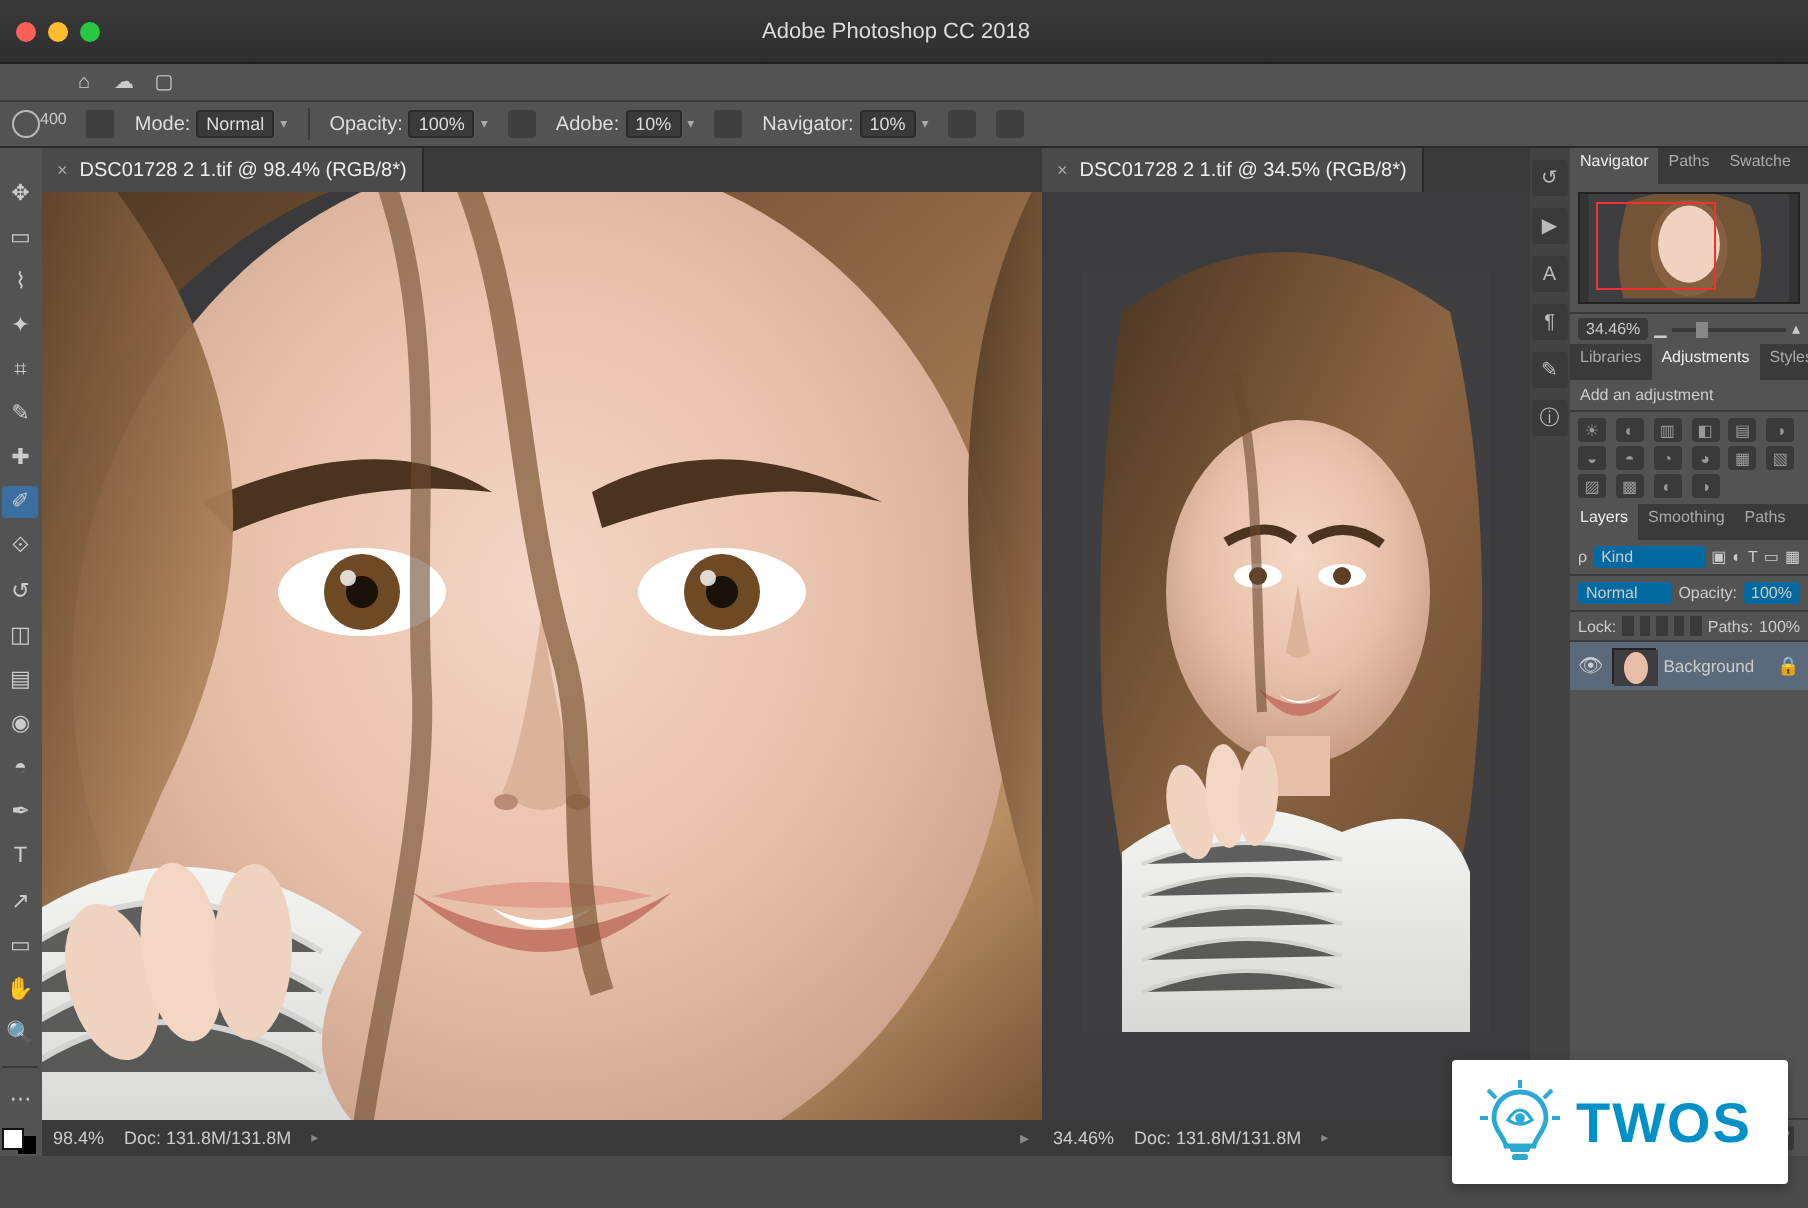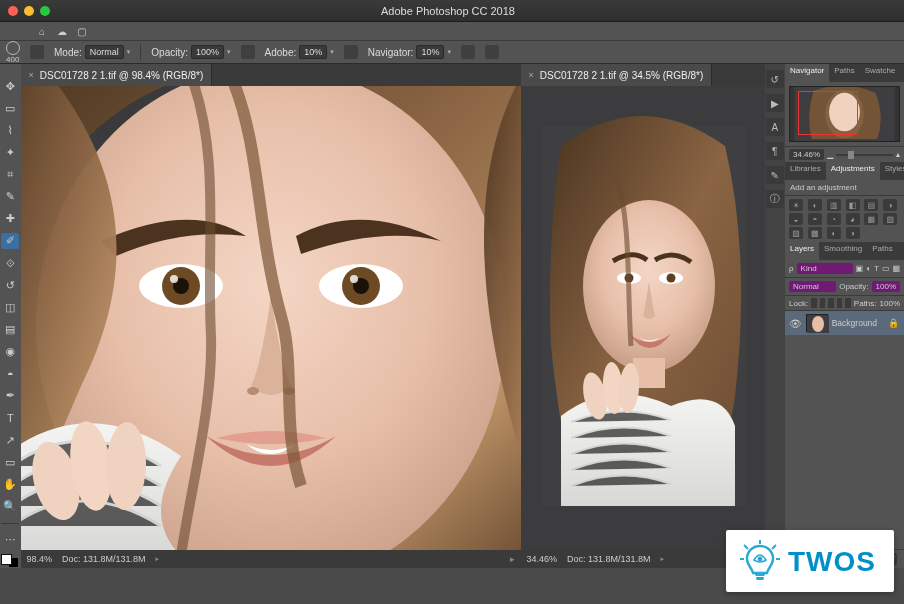--- a/index.html
+++ b/index.html
@@ -1,25 +1,25 @@
 <!DOCTYPE html>
 <html><head>
 <meta charset="utf-8">
 <style>
   * { margin:0; padding:0; box-sizing:border-box; font-family: Helvetica, Arial, sans-serif; }
   body { width:904px; height:604px; background:#4a4a4a; overflow:hidden; position:relative; }
-  .titlebar { height:22px; background:linear-gradient(#3a3a3a,#2e2e2e); display:flex; align-items:center; padding:0 8px; color:#ccc; font-size:11px; border-bottom:1px solid #1e1e1e;}
+  .titlebar { height:32px; background:linear-gradient(#3a3a3a,#2e2e2e); display:flex; align-items:center; padding:0 8px; color:#ccc; font-size:11px; border-bottom:1px solid #1e1e1e;}
   .traffic { display:flex; gap:6px; }
   .tl { width:10px; height:10px; border-radius:50%; }
   .tl.red{background:#ff5f57;} .tl.yellow{background:#febc2e;} .tl.green{background:#28c840;}
   .title-text{ flex:1; text-align:center; font-size:11px; color:#ddd;}
   .menubar { height:18px; background:#535353; display:flex; align-items:center; padding-left:35px; gap:6px;}
   .menubar .icon{ width:14px; height:14px; display:inline-flex; align-items:center; justify-content:center; color:#ccc; font-size:10px;}
   .opts { height:24px; background:#535353; display:flex; align-items:center; padding:0 6px; gap:10px; color:#ddd; font-size:10px; border-top:1px solid #3a3a3a; border-bottom:1px solid #2a2a2a;}
-  .opts .brush { display:flex; flex-direction:column; align-items:flex-start; font-size:8px; color:#ccc;}
+  .opts .brush { display:flex; flex-direction:row; align-items:flex-start; font-size:8px; color:#ccc;}
   .opts .brush .circ{ width:14px;height:14px;border:1px solid #bbb;border-radius:50%;}
   .opts .field{ display:flex; align-items:center; gap:3px;}
   .opts .dd { background:#3a3a3a; border:1px solid #2a2a2a; padding:1px 4px; font-size:9px; border-radius:2px;}
   .opts .chev{ font-size:7px; color:#aaa;}
   .opts .sep{ width:1px; height:16px; background:#3a3a3a;}
   .opts .obicon{ width:14px;height:14px; background:#3f3f3f; border-radius:2px;}
   .workspace { display:flex; height:504px; }
   .toolbox { width:24px; background:#535353; display:flex; flex-direction:column; align-items:center; padding-top:14px; gap:6px;}
   .tool { width:18px; height:18px; display:flex; align-items:center; justify-content:center; color:#ccc; font-size:11px; border-radius:2px;}
   .tool.sel{ background:#3a6fa0;}
@@ -51,21 +51,21 @@
   .nav-thumb{ height:56px; background:#333; margin:4px; position:relative; overflow:hidden; border:1px solid #222;}
   .nav-thumb .box{ position:absolute; border:1px solid #e33; top:4px; left:8px; width:60px; height:44px;}
   .nav-ctrl{ display:flex; align-items:center; gap:3px; padding:2px 4px; border-top:1px solid #3a3a3a;}
   .nav-ctrl .zv{ background:#3a3a3a; padding:1px 4px; border-radius:2px; font-size:8px;}
   .nav-ctrl .slider{ flex:1; height:2px; background:#3a3a3a; position:relative;}
   .nav-ctrl .slider .knob{ position:absolute; left:20%; top:-3px; width:6px;height:8px; background:#888;}
   .adj-lbl{ padding:3px 5px; font-size:8px; border-bottom:1px solid #3a3a3a;}
   .adj-grid{ display:grid; grid-template-columns:repeat(6,1fr); gap:2px; padding:3px 4px;}
   .adj-grid .a{ width:14px;height:12px; background:#3a3a3a; border-radius:2px; display:flex;align-items:center;justify-content:center;font-size:8px;color:#999;}
   .lay-ctl{ display:flex; align-items:center; gap:3px; padding:3px 4px; font-size:8px; border-bottom:1px solid #3a3a3a;}
-  .lay-ctl .dd{ background:#701a75; padding:1px 4px; border-radius:2px; flex:1;}
+  .lay-ctl .dd{ background:#0369a1; padding:1px 4px; border-radius:2px; flex:1;}
   .lock-row{ display:flex; align-items:center; gap:3px; padding:2px 4px; font-size:8px; border-bottom:1px solid #3a3a3a;}
   .lock-row .li{ width:10px;height:10px; background:#3a3a3a;}
   .layer-row{ display:flex; align-items:center; gap:4px; padding:3px 4px; background:#5a6a7a;}
   .layer-row .eye{ font-size:10px;}
   .layer-row .th{ width:22px; height:18px; background:#333; border:1px solid #222;}
   .layer-row .ln{ flex:1; font-size:8.5px;}
   .layer-row .lk{ font-size:9px;}
   .lay-foot{ display:flex; gap:4px; padding:3px 4px; margin-top:auto; border-top:1px solid #3a3a3a;}
   .lay-foot .f{ width:12px;height:12px; background:#3a3a3a; border-radius:2px; display:flex;align-items:center;justify-content:center;font-size:8px;color:#999;}
 

